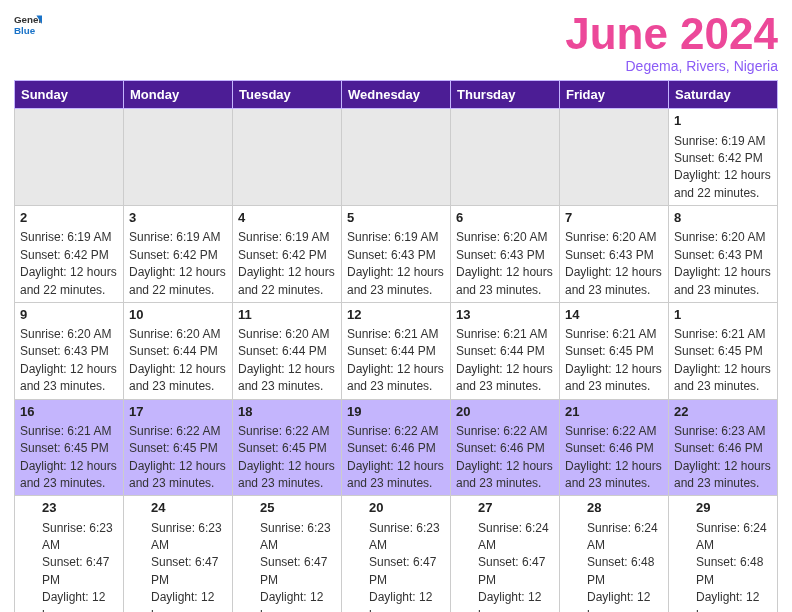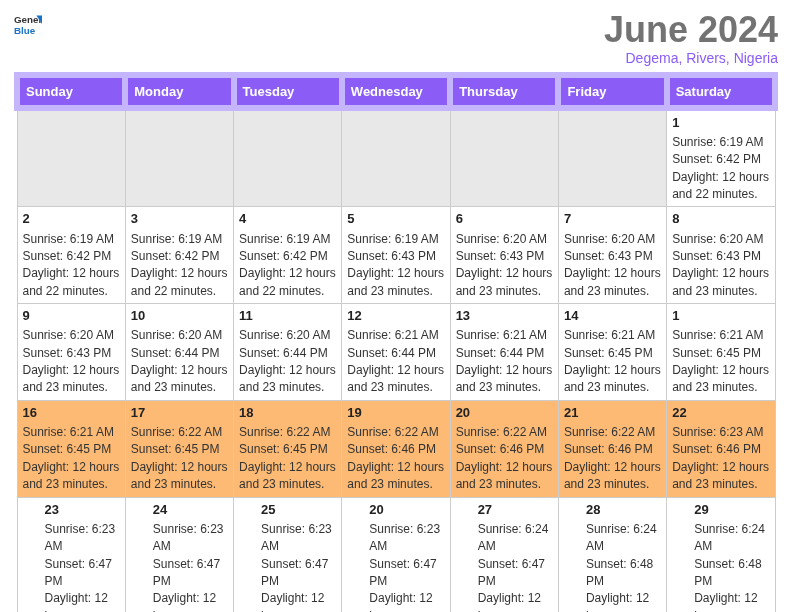--- a/index.html
+++ b/index.html
@@ -27,42 +27,42 @@
       gap: 4px;
     }
     .logo-icon {
       width: 28px;
       height: 28px;
     }
     .title-block {
       text-align: right;
     }
     .title-month {
-      font-size: 36px;
+      font-size: 44px;
       font-weight: bold;
-      color: #737373;
+      color: #ec4899;
       line-height: 1.1;
     }
     .title-location {
       font-size: 14px;
       color: #8b5cf6;
     }
     .calendar {
       width: 100%;
       border-collapse: collapse;
       border: 1px solid #bbb;
     }
     .calendar th {
-      background: #8b5cf6;
+      background: #4c1d95;
       color: #fff;
       font-size: 13px;
       font-weight: bold;
       text-align: left;
       padding: 6px 6px;
-      border: 6px solid #c4b5fd;
+      border: 1px solid #c4b5fd;
     }
     .calendar td {
       vertical-align: top;
       border: 1px solid #ccc;
       padding: 3px 5px;
       width: calc(100% / 7);
       min-height: 80px;
       background: #fff;
       font-size: 10.5px;
       color: #333;
@@ -83,21 +83,21 @@
       color: #333;
       line-height: 1.45;
     }
     .calendar tr:nth-child(odd) td:not(.empty) {
       background: #fff;
     }
     
     .week-row-1 td { background: #f5f5f5; }
     .week-row-2 td { background: #fff; }
     .week-row-3 td { background: #f5f5f5; }
-    .week-row-4 td { background: #fdba74; }
+    .week-row-4 td { background: #c4b5fd; }
     .week-row-5 td { background: #f5f5f5; padding-left: 27px; }
     .week-row-6 td { background: #fca5a5; }
     .week-row-1 td.empty, .week-row-2 td.empty,
     .week-row-3 td.empty, .week-row-4 td.empty,
     .week-row-5 td.empty, .week-row-6 td.empty {
       background: #e8e8e8;
     }
   </style>
 </head>
 <body>

